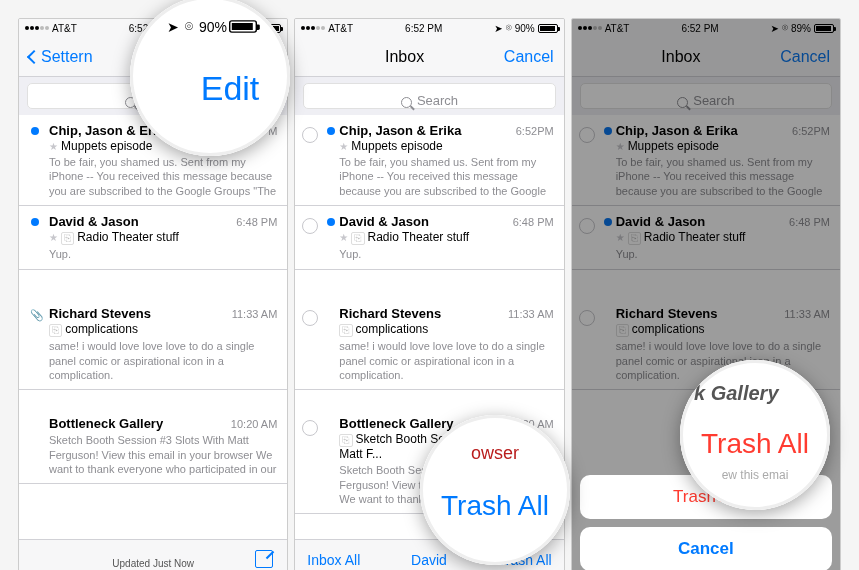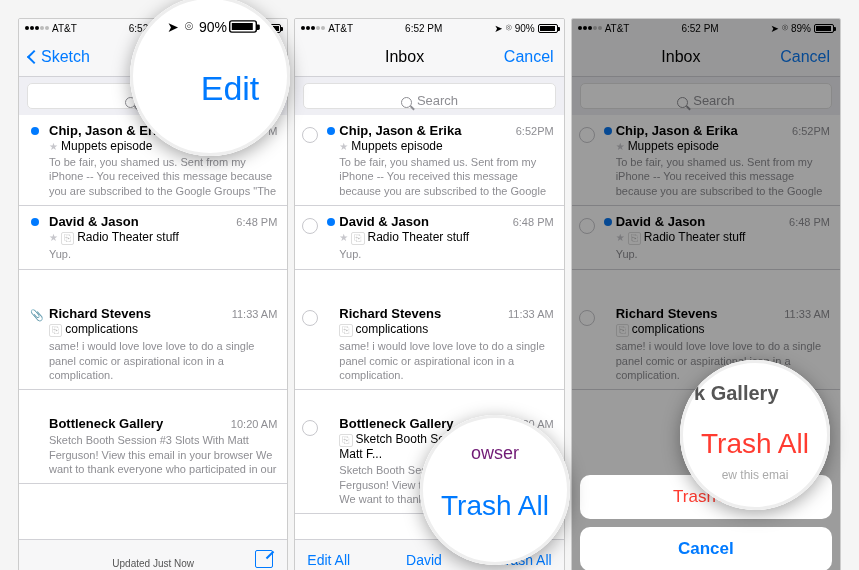--- a/index.html
+++ b/index.html
@@ -63,22 +63,22 @@
   .dimcontent{filter:brightness(0.85) grayscale(0.1);}
   
   .lens{position:absolute;border-radius:50%;background:#fff;box-shadow:0 4px 18px rgba(0,0,0,.35),inset 0 0 0 3px #eee,inset 0 0 0 5px #fff;overflow:hidden;display:flex;align-items:center;justify-content:center;z-index:50;}
   .lens.l1{width:160px;height:160px;left:130px;top:-4px;}
   .lens.l2{width:150px;height:150px;left:420px;top:415px;}
   .lens.l3{width:150px;height:150px;left:680px;top:360px;}
   .lens .editbig{color:var(--ios-blue);font-size:34px;font-weight:400;}
   .lens .trashbig{color:var(--ios-blue);font-size:28px;}
   .lens .trashred{color:var(--ios-red);font-size:28px;}
   .lens .ministatus{position:absolute;top:22px;left:0;right:0;display:flex;justify-content:center;gap:6px;font-size:14px;align-items:center;}
-  .lens .minibrowser{position:absolute;top:28px;font-size:18px;color:#701a75;}
-  .lens .minigallery{position:absolute;top:22px;left:14px;font-size:20px;font-weight:700;color:#555;}
+  .lens .minibrowser{position:absolute;top:28px;font-size:18px;color:#b91c1c;}
+  .lens .minigallery{position:absolute;top:22px;left:14px;font-size:20px;font-weight:700;color:#555;font-style:italic;}
   .lens .minitext{position:absolute;bottom:28px;font-size:12px;color:#aaa;}
 </style>
 </head>
 <body>
 
 <div class="stage">
 
   <div class="phone">
     <div class="status">
       <div class="left">
@@ -97,21 +97,21 @@
         <span>⌾</span>
         <span>90%</span>
         <span class="batt">
             <span class="fill"></span>
           </span>
       </div>
     </div>
     <div class="nav">
       <div class="back">
         <span class="chev"></span>
-        <span>Sketch</span>
+        <span>Settern</span>
       </div>
       <span class="title">Inbox</span>
       <span class="action">Edit</span>
     </div>
     <div class="searchwrap">
       <div class="search">
         <span class="mag"></span>
         <span>Search</span>
       </div>
     </div>
@@ -225,21 +225,21 @@
         <span class="sel"></span>
         <div class="head" style="padding-left:14px">
             <span class="from">Bottleneck Gallery</span>
             <span class="time">10:20 AM</span>
           </div>
         <div class="subj" style="padding-left:14px"><span class="tag">⎘</span><span>Sketch Booth Session #3 Slots With Matt F...</span></div>
         <div class="prev" style="padding-left:14px">Sketch Booth Session #3 Slots With Matt Ferguson! View this email in your browser We want to thank everyone who participated in our</div>
       </div>
     </div>
     <div class="toolbar">
-      <span>Edit All</span>
+      <span>Inbox All</span>
       <span>David</span>
       <span>Trash All</span>
     </div>
   </div>
 
   <div class="phone">
     <div class="dimcontent" style="flex:1;display:flex;flex-direction:column;">
       <div class="status">
         <div class="left">
             <span class="dots">

